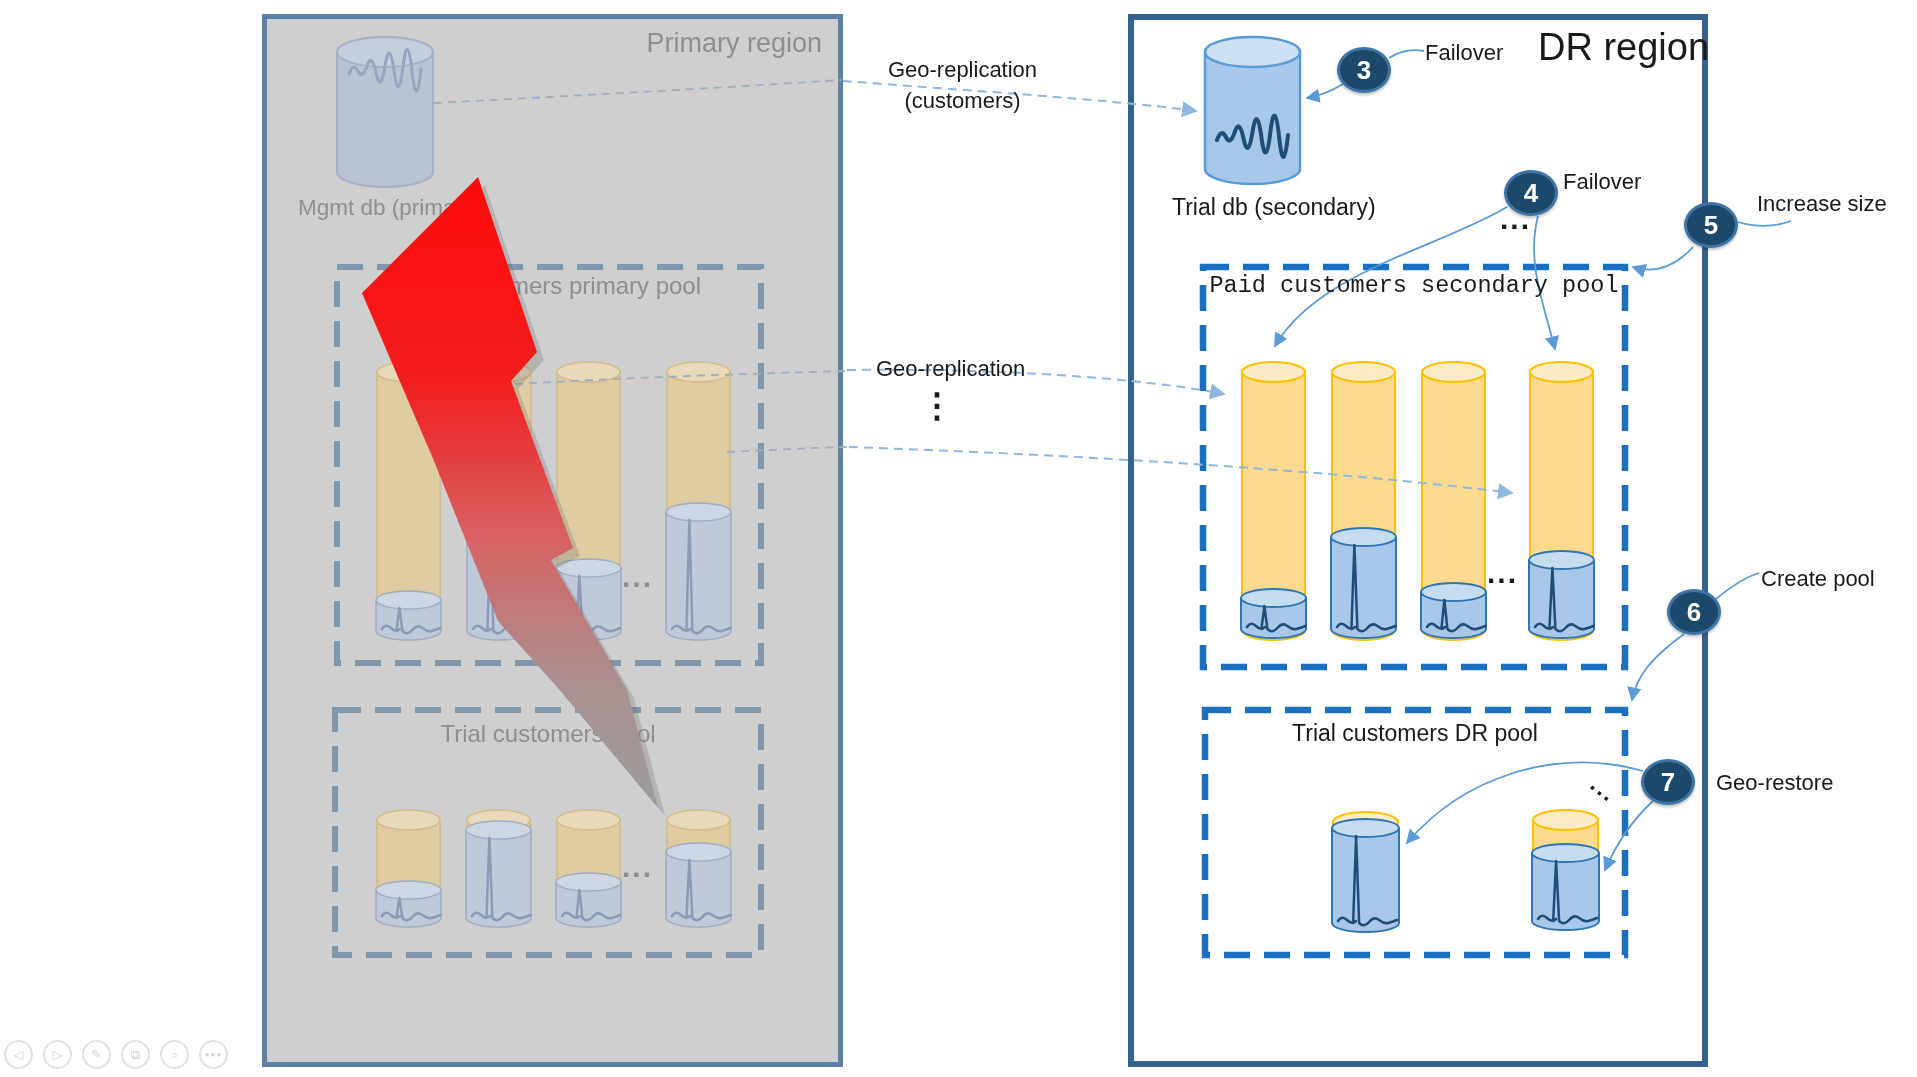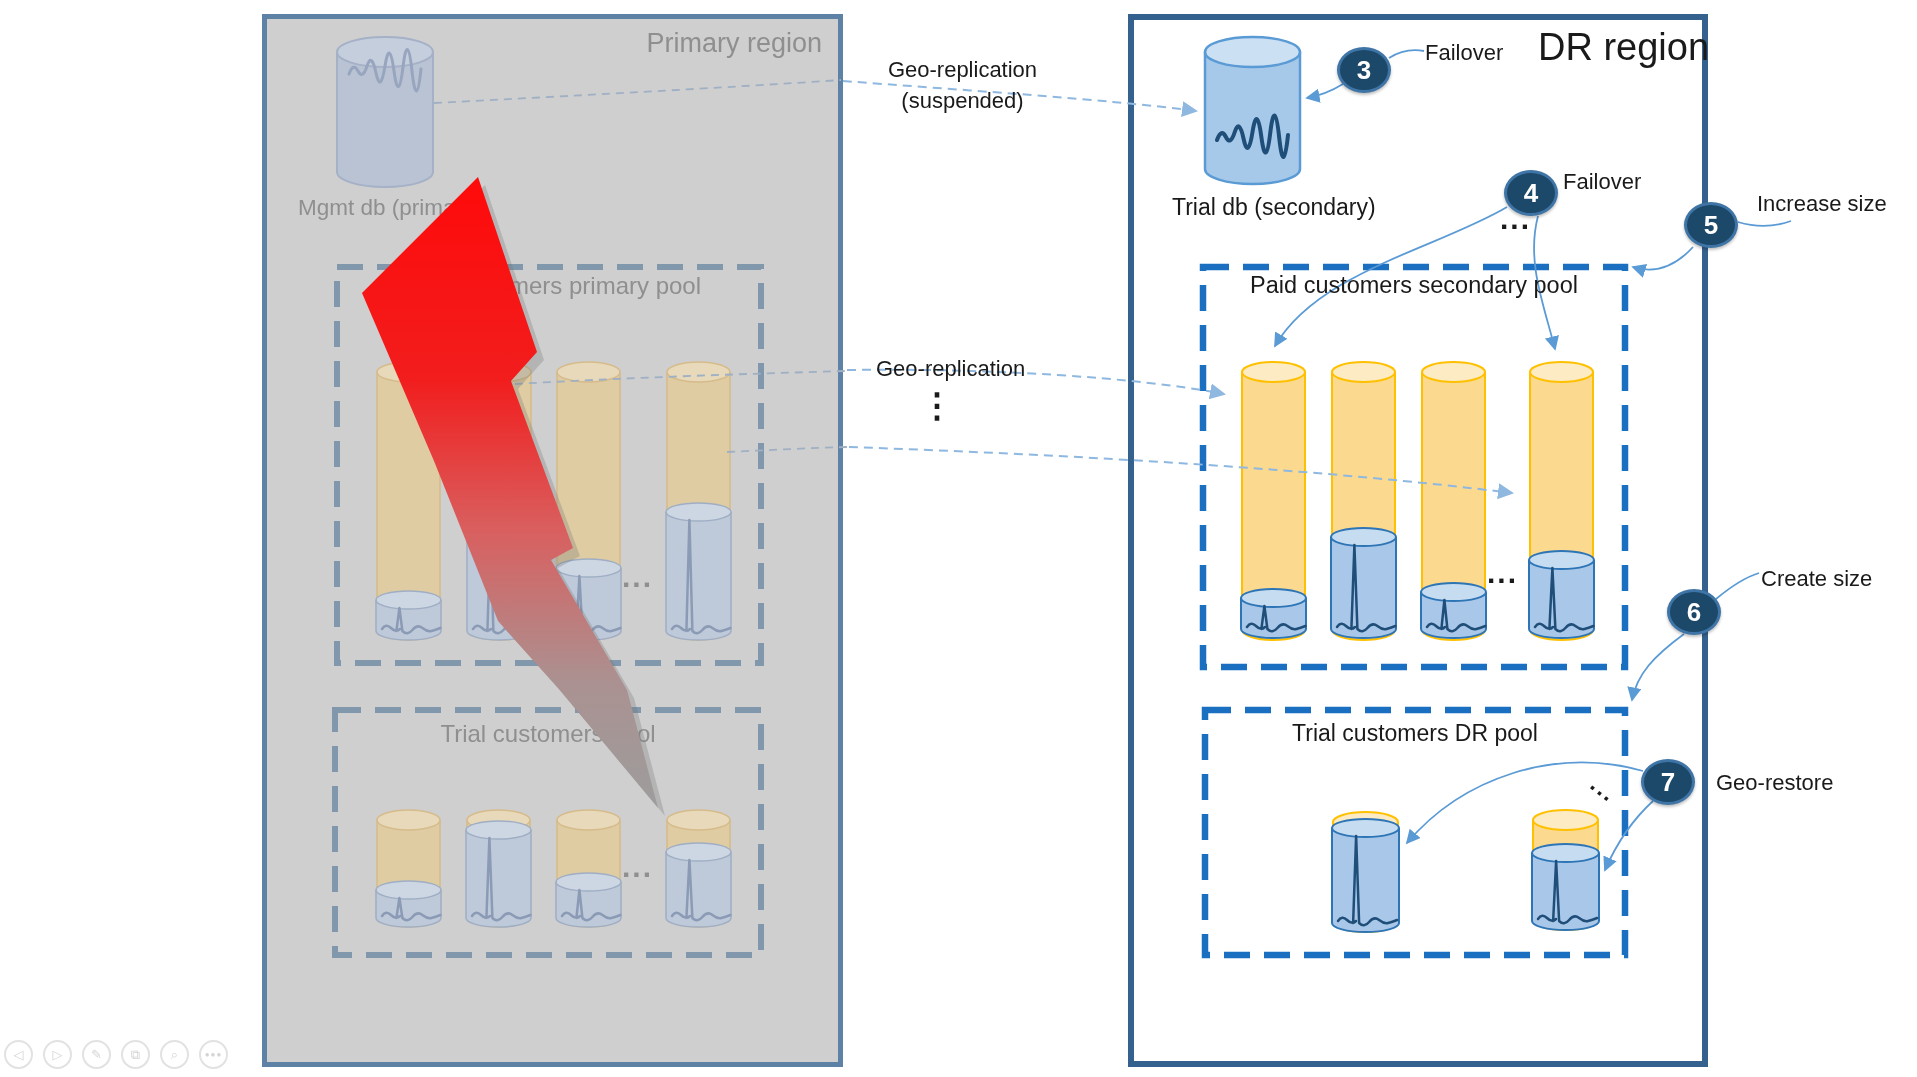--- a/index.html
+++ b/index.html
@@ -154,33 +154,33 @@
   </svg>
 
   <div class="txt muted rtitle-primary">Primary region</div>
   <div class="txt rtitle-dr">DR region</div>
 
   <div class="txt muted lab" style="left:298px;top:195px;font-size:22.5px;">Mgmt db (primary)</div>
   <div class="txt lab" style="left:1172px;top:194px;font-size:23px;">Trial db (secondary)</div>
 
   <div class="txt muted pool-title" style="left:337px;top:272px;width:424px;">Paid customers primary pool</div>
   <div class="txt muted pool-title" style="left:335px;top:720px;width:426px;">Trial customers pool</div>
-  <div class="txt pool-title" style="left:1203px;top:272px;width:422px;font-size:23.5px;">Paid customers secondary pool</div>
+  <div class="txt pool-title" style="left:1203px;top:272px;width:422px;font-size:23.5px;font-family:Liberation Mono, monospace;">Paid customers secondary pool</div>
   <div class="txt pool-title" style="left:1205px;top:720px;width:420px;font-size:23px;">Trial customers DR pool</div>
 
   <div class="txt geo2line">
     <span>Geo-replication</span><br>
-    <span>(suspended)</span>
+    <span>(customers)</span>
   </div>
   <div class="txt lab" style="left:876px;top:356px;">Geo-replication</div>
 
   <div class="txt lab" style="left:1425px;top:40px;">Failover</div>
   <div class="txt lab" style="left:1563px;top:169px;">Failover</div>
   <div class="txt lab" style="left:1757px;top:191px;">Increase size</div>
-  <div class="txt lab" style="left:1761px;top:566px;">Create size</div>
+  <div class="txt lab" style="left:1761px;top:566px;">Create pool</div>
   <div class="txt lab" style="left:1716px;top:770px;">Geo-restore</div>
 
   <div class="txt ell" style="left:1500px;top:214px;">...</div>
   <div class="txt ell" style="left:1487px;top:568px;">...</div>
   <div class="txt ell" style="left:1591px;top:784px;font-size:24px;transform:rotate(38deg);">...</div>
   <div class="txt ell muted" style="left:622px;top:572px;">...</div>
   <div class="txt ell muted" style="left:622px;top:862px;">...</div>
   <div class="txt" style="left:920px;top:388px;font-size:34px;font-weight:bold;line-height:34px;">⋮</div>
 
   <div class="badge" style="left:1337px;top:47px;">3</div>

